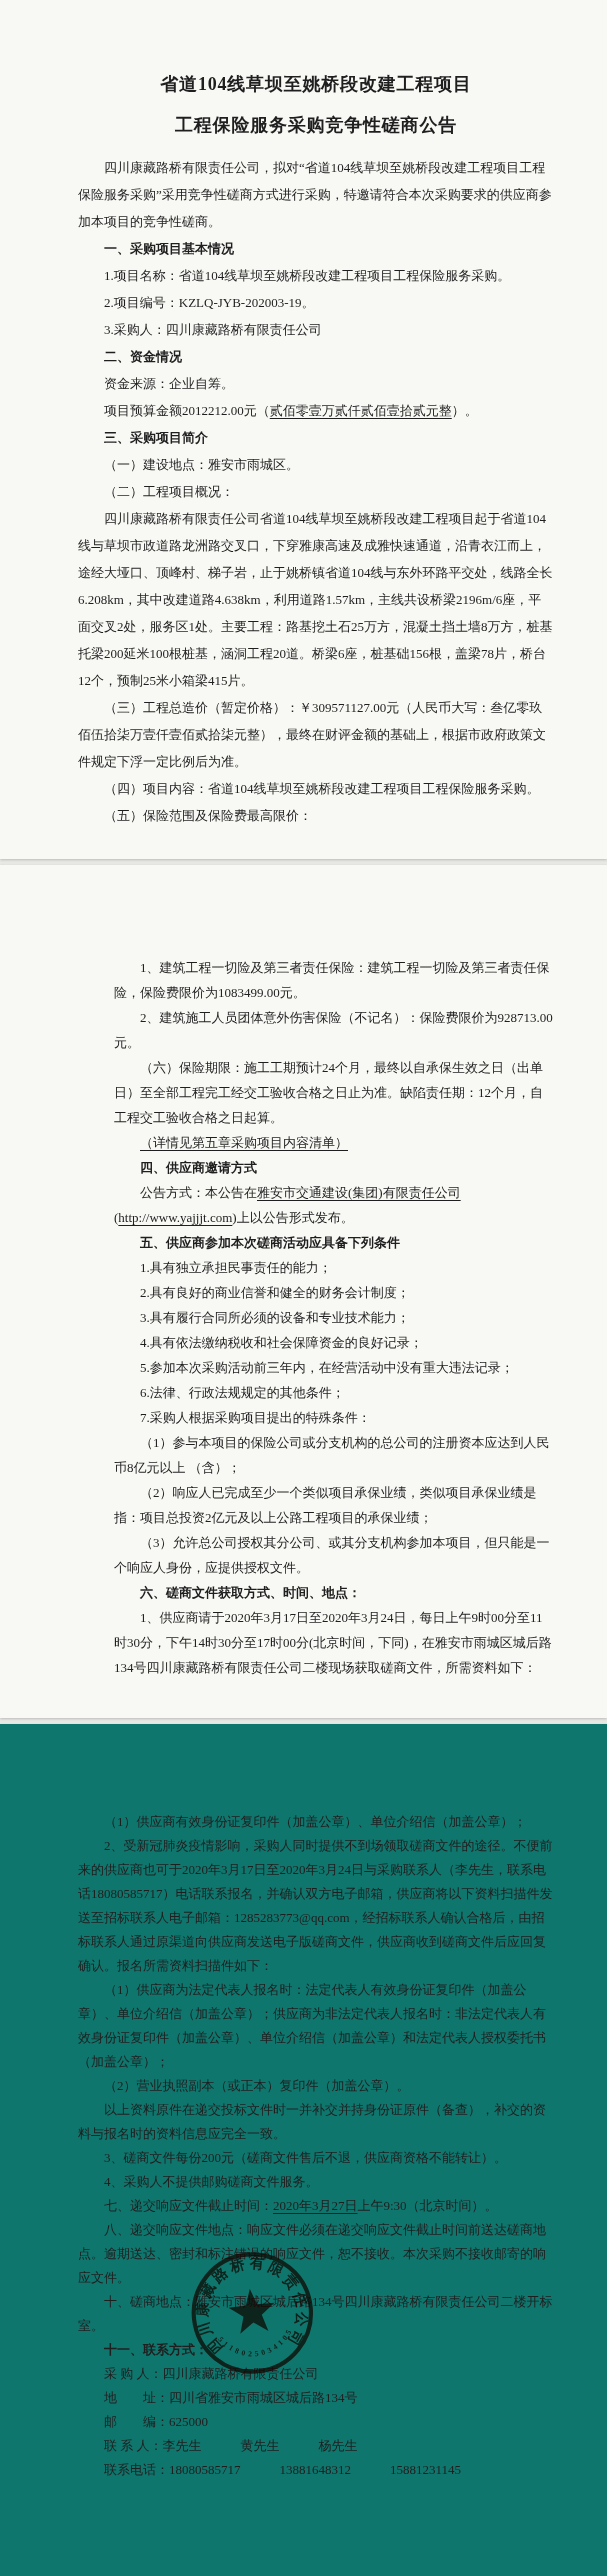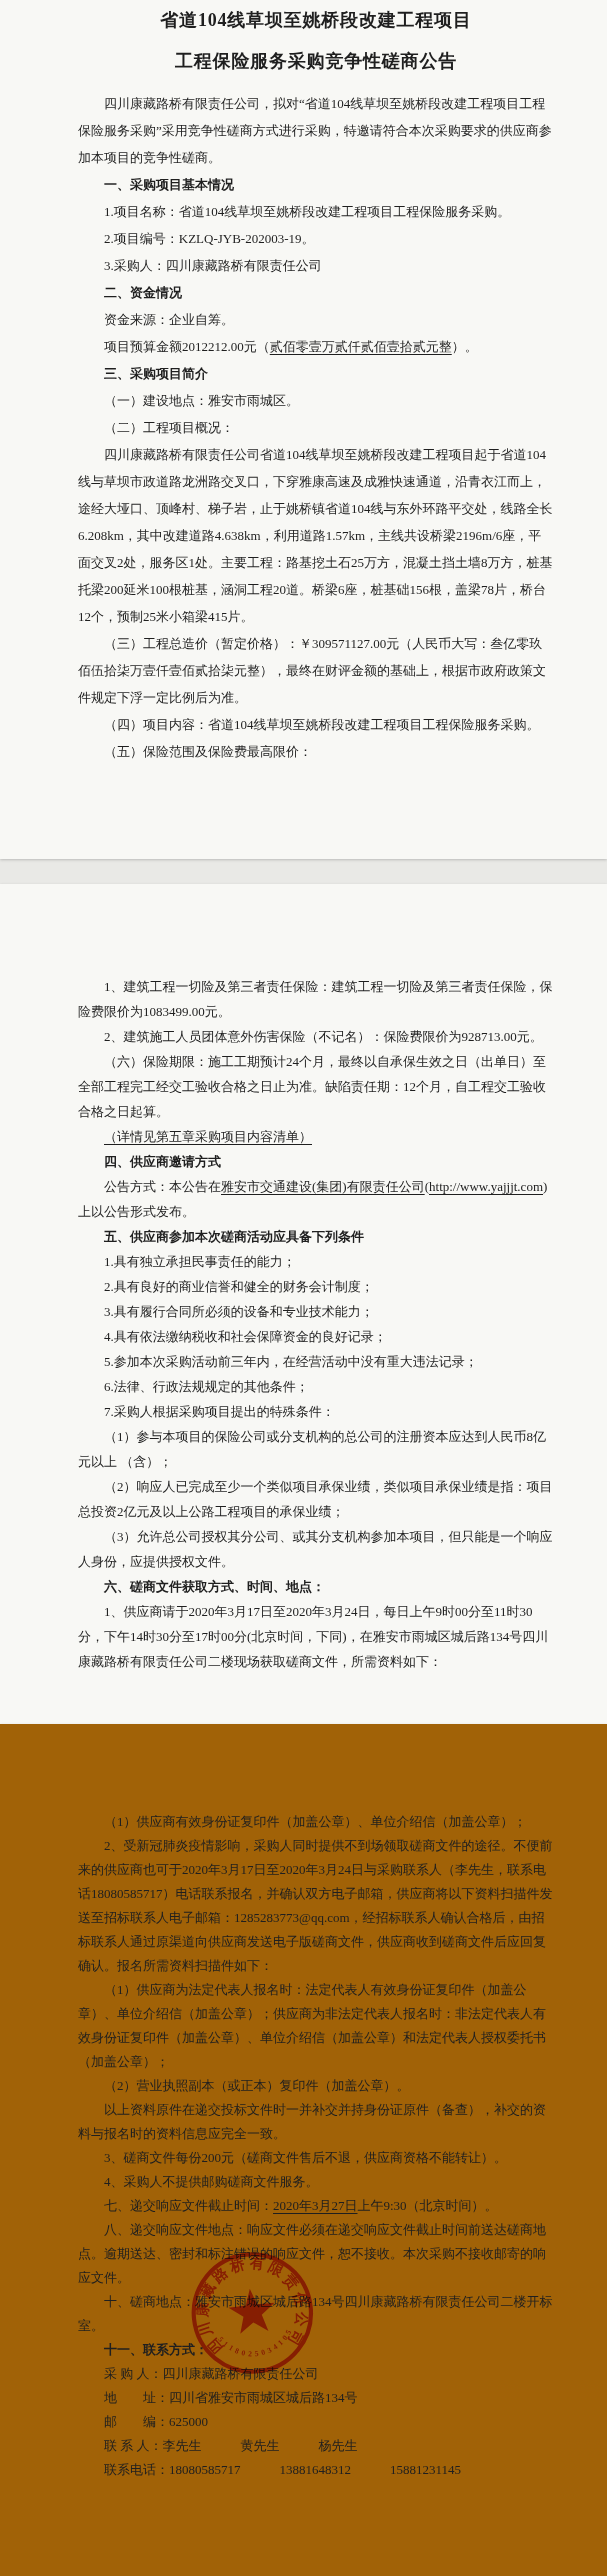--- a/index.html
+++ b/index.html
@@ -10,28 +10,28 @@
     color:#1f1f1f;
   }
   #doc{position:relative;width:607px;height:2576px;}
   .page{
     position:absolute;left:0;width:607px;
     background:#f8f8f5;
     box-shadow:0 0.8px 3px rgba(60,60,60,.35);
     box-sizing:border-box;
   }
   .page-1{top:0;height:859px;}
-  .page-2{top:884px;height:853px;}
-  .page-3{top:1724px;height:852px;background:#a16207;}
+  .page-2{top:865px;height:853px;padding-left:36px;}
+  .page-3{top:1724px;height:852px;background:#0f766e;}
   .content{
     box-sizing:border-box;
     padding:0 53px 0 78px;
     font-size:13px;
   }
-  .page-1 .content{line-height:27px;}
+  .page-1 .content{padding-top:64px;line-height:27px;}
   .page-2 .content{padding-top:90px;line-height:25px;}
   .page-3 .content{padding-top:86px;line-height:24px;}
   .block{text-indent:2em;}
   .title{
     text-align:center;text-indent:0;
     font-size:18px;font-weight:bold;line-height:41px;
     letter-spacing:0.8px;
   }
   .title-last{margin-bottom:7.6px;}
   .head{font-weight:bold;}

